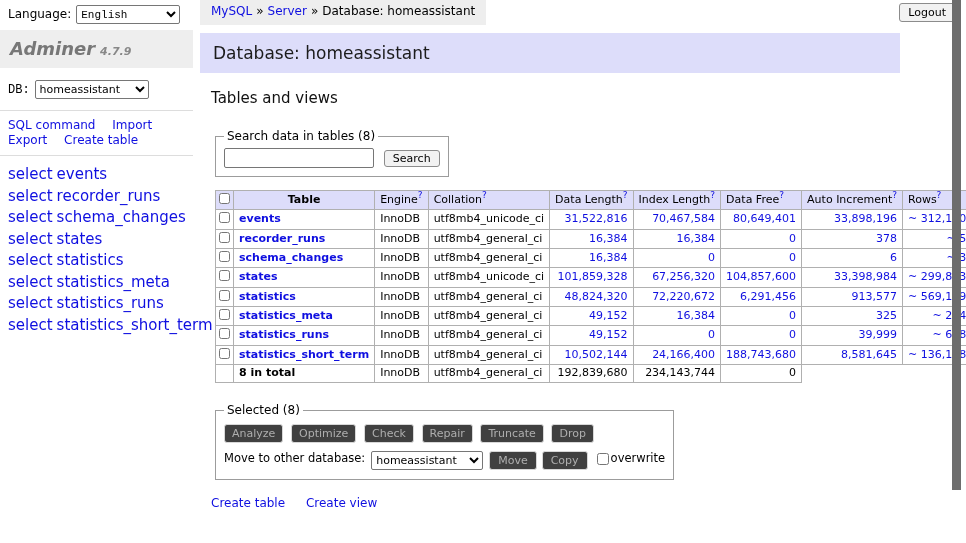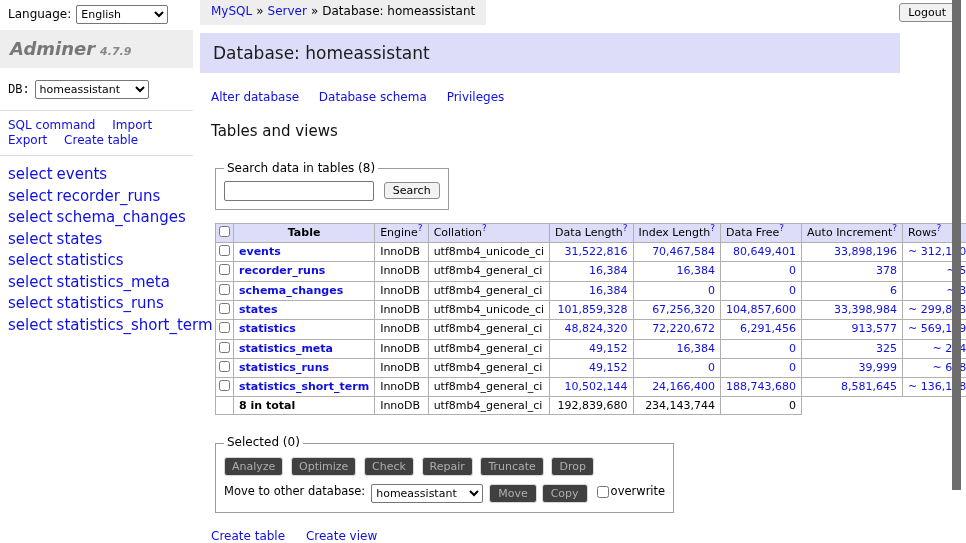--- a/index.html
+++ b/index.html
@@ -11,21 +11,21 @@
   }
   a { color:#0f0fe0; text-decoration:none; cursor:pointer; }
 
   
   .lang-row { position:absolute; top:5px; left:8px; white-space:nowrap; }
   .lang-row label { margin-right:5px; }
   select {
     font-family:inherit; font-size:11px; height:19px;
     border:1px solid #767676; border-radius:2px; background:#fff; color:#000;
   }
-  .lang-select { width:92px; }
+  .lang-select { width:104px;font-family:Liberation Mono, monospace; }
   .logout-btn { position:absolute; top:3px; right:11px; }
 
   .btn {
     font-family:inherit; font-size:11px; color:#000;
     background:#f2f2f2; border:1px solid #8c8c8c; border-radius:3px;
     padding:2px 8px; cursor:pointer;
   }
   .btn:disabled { color:#aeaeae; background:#404040; border-color:#d8d8d8; cursor:default; }
 
   
@@ -134,21 +134,20 @@
       <li><a>select</a><a>statistics</a></li>
       <li><a>select</a><a>statistics_meta</a></li>
       <li><a>select</a><a>statistics_runs</a></li>
       <li><a>select</a><a>statistics_short_term</a></li>
     </ul>
 </div>
 
 <div class="main">
   <h2>Database: homeassistant</h2>
 
-  <p class="page-links"><a>Alter database</a> <a>Database schema</a> <a>Privileges</a> </p>
 
   <h3>Tables and views</h3>
 
   <fieldset class="search-fieldset">
     <legend>Search data in tables (8)</legend>
     <input type="text" class="search-input" value="" style="">
     <button class="btn search-btn">Search</button>
   </fieldset>
 
   <table class="data-table">
@@ -273,21 +272,21 @@
           <td class="num">192,839,680</td>
           <td class="num">234,143,744</td>
           <td class="num">0</td>
           <td class="blank"></td>
           <td class="blank"></td>
         </tr>
       </tbody>
   </table>
 
   <fieldset class="selected-fieldset">
-    <legend>Selected (0)</legend>
+    <legend>Selected (8)</legend>
     <div class="action-row"><button class="btn" disabled="">Analyze</button> <button class="btn" disabled="">Optimize</button> <button class="btn" disabled="">Check</button> <button class="btn" disabled="">Repair</button> <button class="btn" disabled="">Truncate</button> <button class="btn" disabled="">Drop</button> </div>
     <div class="move-row">
       <span>Move to other database:</span>
       <select class="move-select"><option>homeassistant</option></select>
       <button class="btn" disabled="">Move</button>
       <button class="btn" disabled="">Copy</button>
       <span class="overwrite-wrap">
         <input type="checkbox" style="">
         <span>overwrite</span>
       </span>

